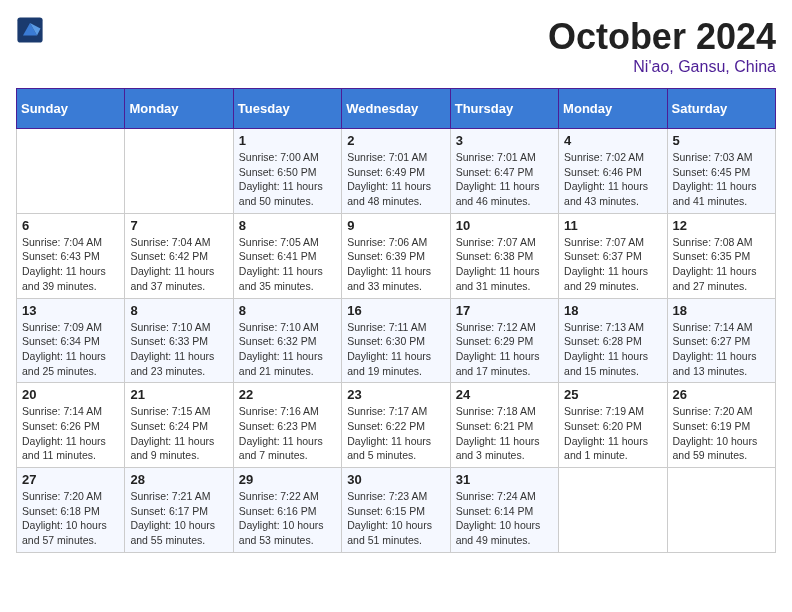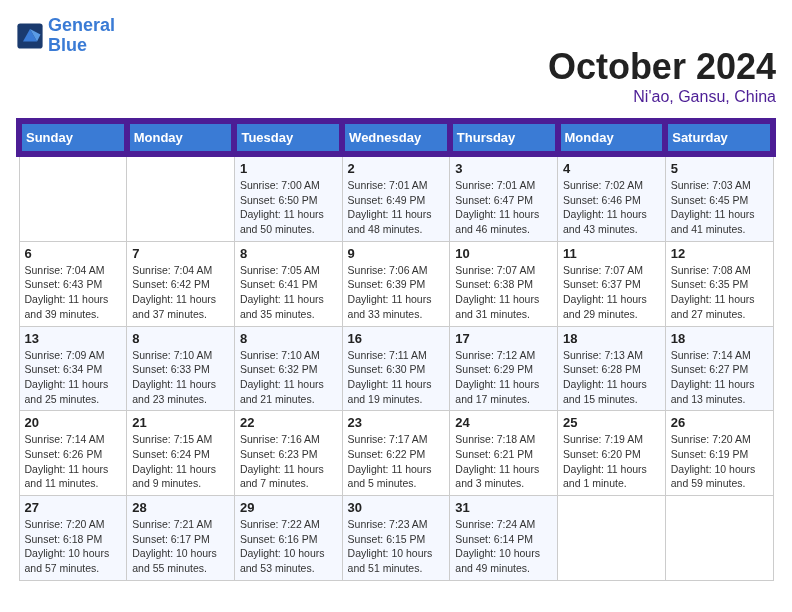--- a/index.html
+++ b/index.html
@@ -34,39 +34,38 @@
       width: 28px;
       height: 28px;
     }
     .title-block {
       text-align: right;
     }
     .month-title {
       font-size: 36px;
       font-weight: bold;
       color: #222;
-      margin-top: 30px;
     }
     .location-title {
       font-size: 16px;
       color: #4c1d95;
     }
     table {
       width: 100%;
       border-collapse: collapse;
       font-size: 11px;
     }
     thead th {
       background-color: #3a7bd5;
       color: #fff;
-      padding: 6px 4px;
+      padding: 12px 4px;
       text-align: left;
       font-size: 13px;
       font-weight: bold;
-      border: 6px solid #4c1d95;
+      border: 1px solid #4c1d95;
     }
     tbody td {
       border: 1px solid #ccc;
       vertical-align: top;
       padding: 4px 5px;
       height: 80px;
       width: calc(100% / 7);
     }
     .day-number {
       font-size: 13px;
@@ -96,24 +95,20 @@
 </head>
 <body>
 
 <div class="header">
   <div class="logo">
     <svg class="logo-icon" viewBox="0 0 40 40">
       <rect x="2" y="2" width="36" height="36" rx="4" fill="#1a3a6e"></rect>
       <polygon points="10,28 20,10 30,28" fill="#3a7bd5"></polygon>
       <polygon points="20,10 30,28 35,18" fill="#5a9be5"></polygon>
     </svg>
-    <div class="logo-text">
-      <div><span>General</span></div>
-      <div><span style="color:#3a7bd5;">Blue</span></div>
-    </div>
   </div>
   <div class="title-block">
     <div class="month-title">October 2024</div>
     <div class="location-title">Ni'ao, Gansu, China</div>
   </div>
 </div>
 
 <table>
   <thead>
     <tr>

